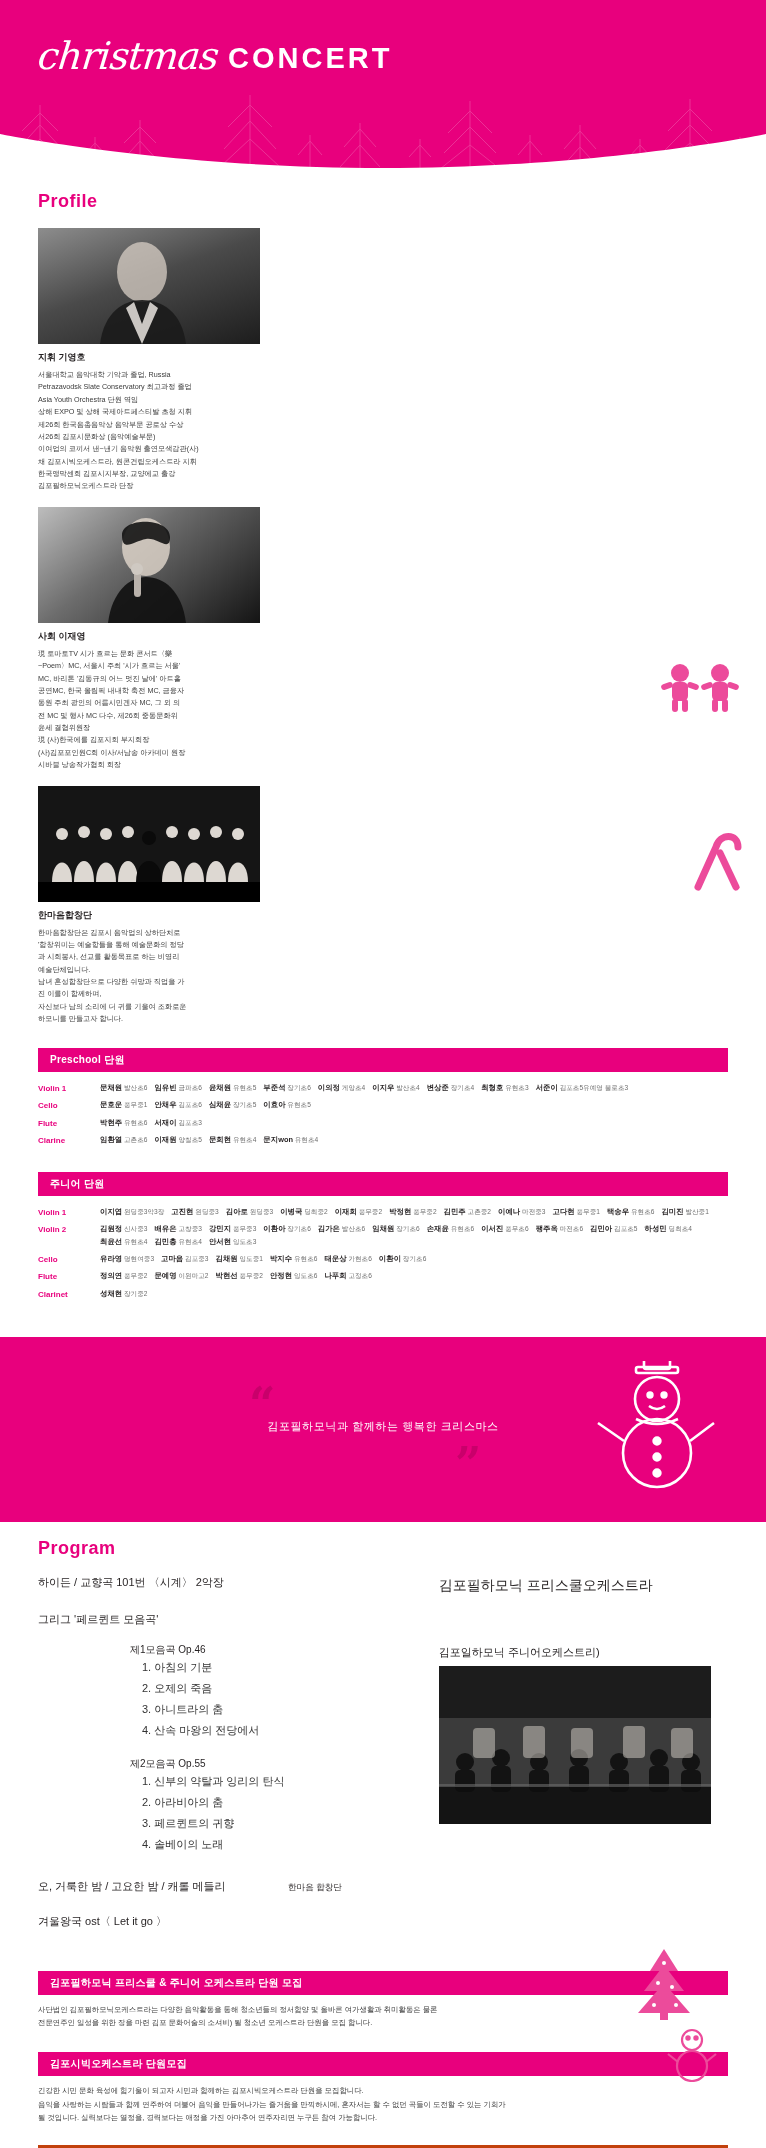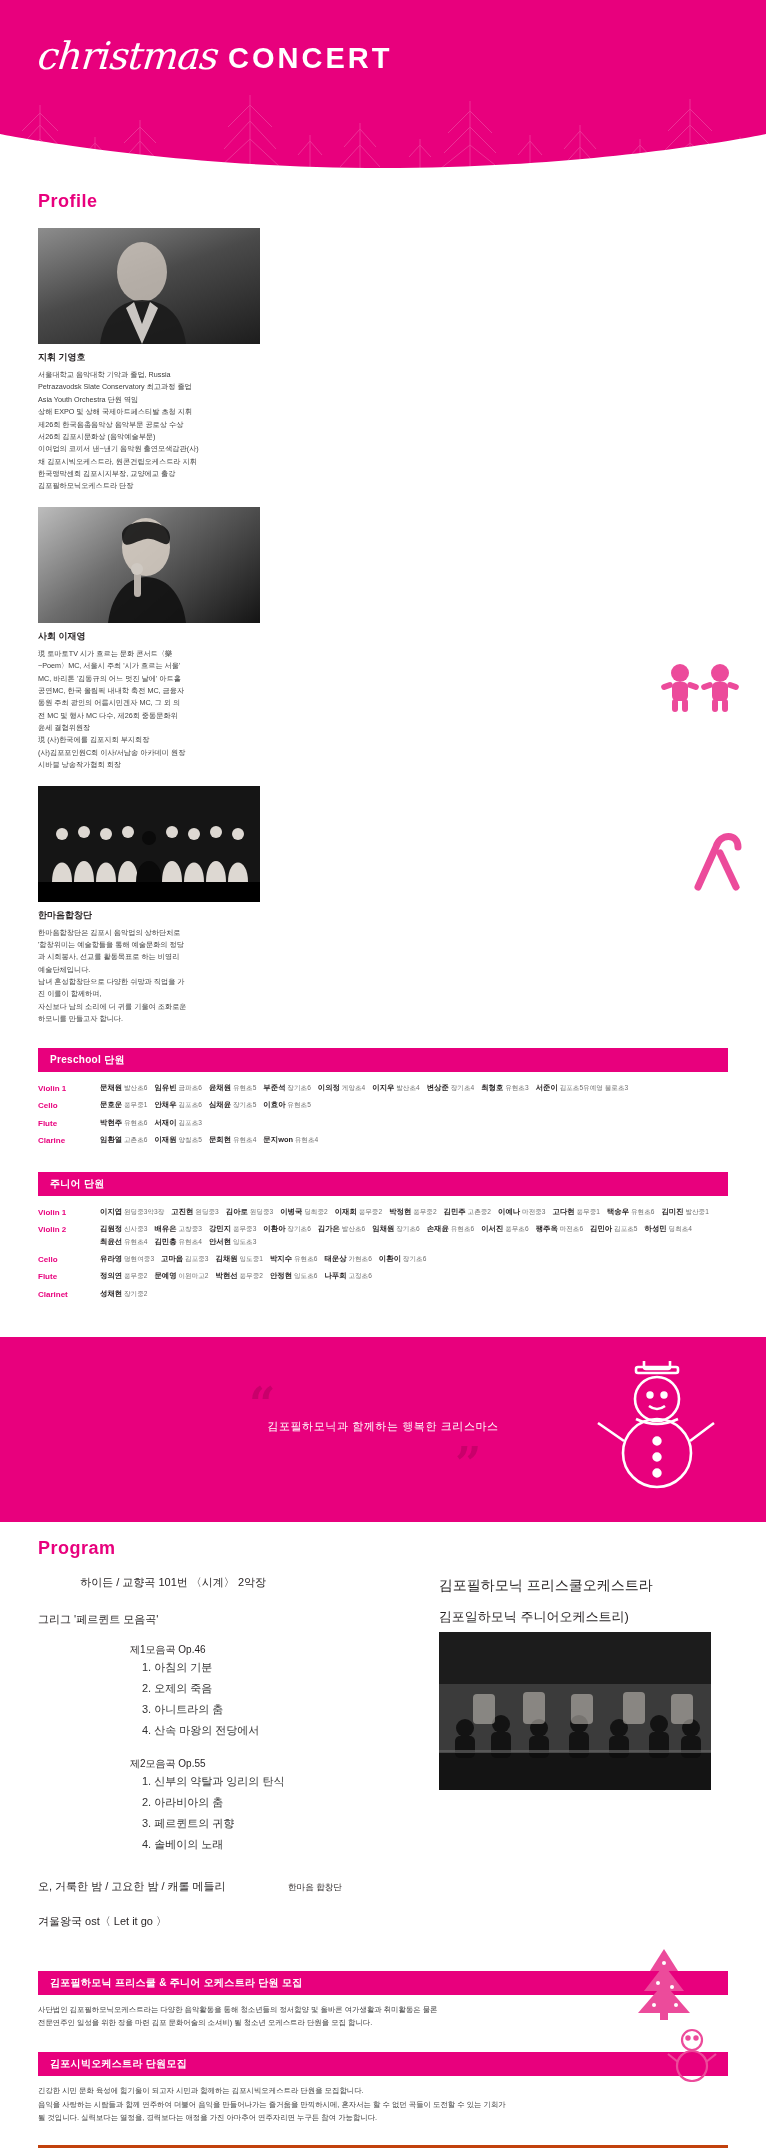--- a/index.html
+++ b/index.html
@@ -401,21 +401,21 @@
       </svg>
     </div>
   </div>
 
   <div class="sect">
     <div class="sect-title">Program</div>
 
     <div class="program-flex">
       <div class="program-col-l">
 
-        <div class="prog-row" style="margin-bottom:22px;text-align:right;">
+        <div class="prog-row" style="margin-bottom:22px;">
           <div class="prog-left">하이든 / 교향곡 101번 〈시계〉 2악장</div>
         </div>
 
         <div class="prog-row">
           <div class="prog-left">그리그 '페르퀸트 모음곡'</div>
         </div>
 
         <div class="indent1">제1모음곡 Op.46</div>
         <div class="indent2">
           <div>1. 아침의 기분</div>
@@ -428,21 +428,21 @@
         <div class="indent2">
           <div>1. 신부의 약탈과 잉리의 탄식</div>
           <div>2. 아라비아의 춤</div>
           <div>3. 페르퀸트의 귀향</div>
           <div>4. 솔베이의 노래</div>
         </div>
       </div>
 
       <div class="program-col-r" style="width:290px;">
         <div style="font-size:14px; margin-top:2px;">김포필하모닉 프리스쿨오케스트라</div>
-        <div style="font-size:13px; margin-top:13px;">김포일하모닉 주니어오케스트리)</div>
+        <div style="font-size:11px; margin-top:50px;">김포일하모닉 주니어오케스트리)</div>
         <div class="orch-photo">
           <svg viewBox="0 0 272 158">
             <rect x="0" y="0" width="272" height="158" fill="#3b3b3b"></rect>
             <rect x="0" y="0" width="272" height="52" fill="#1c1c1c"></rect>
             <rect x="0" y="120" width="272" height="38" fill="#141414"></rect>
             <g fill="#0d0d0d" opacity=".85">
               <circle cx="26" cy="96" r="9"></circle>
                 <rect x="16" y="104" width="20" height="22" rx="5"></rect>
               <circle cx="62" cy="92" r="9"></circle>
                 <rect x="52" y="100" width="20" height="26" rx="5"></rect>

